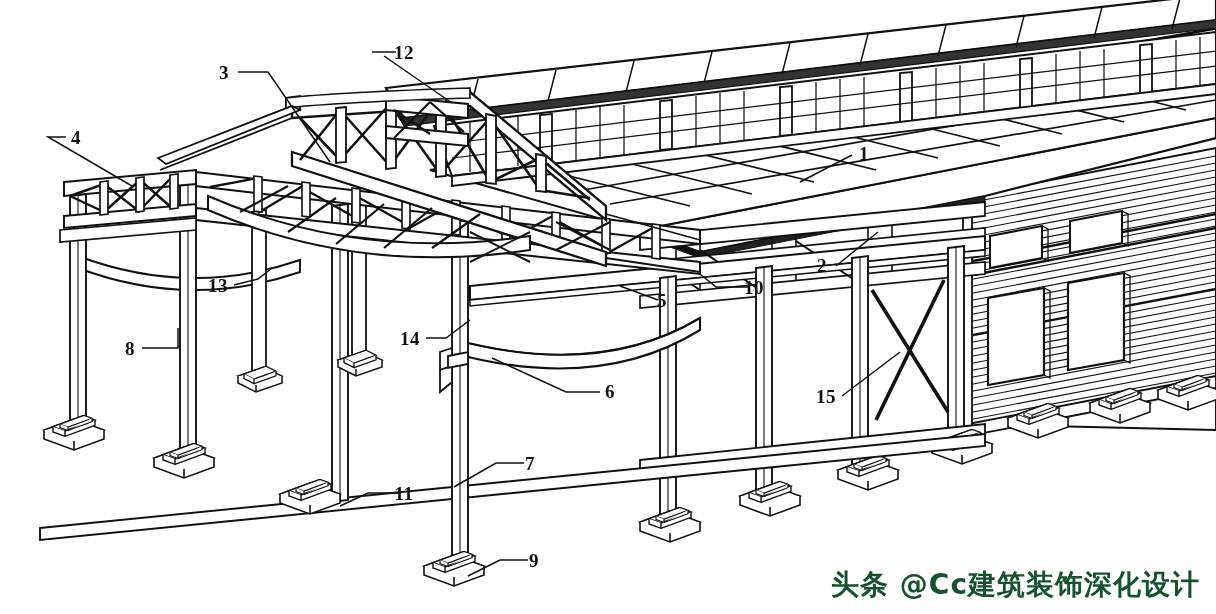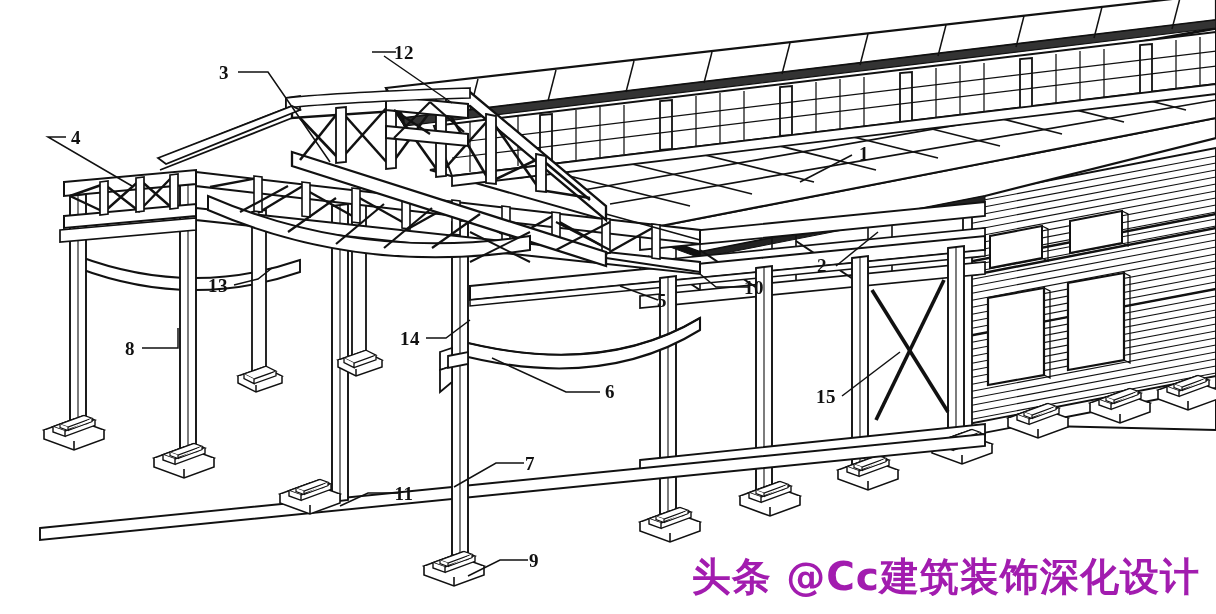--- a/index.html
+++ b/index.html
@@ -11,21 +11,21 @@
   #figure-root{position:absolute;inset:0;width:1216px;height:614px;}
   svg#drawing{position:absolute;left:0;top:0;width:1216px;height:614px;display:block;}
   .callout-text{
     font-family:"Liberation Serif","DejaVu Serif",serif;
     font-size:19px;font-weight:700;fill:#111111;
     letter-spacing:.5px;
   }
   .watermark{
     position:absolute;right:16px;bottom:10px;
     font-family:"DejaVu Sans","Liberation Sans",sans-serif;
-    font-size:39px;font-weight:700;color:#a21caf;
+    font-size:28px;font-weight:700;color:#14532d;
     letter-spacing:1px;white-space:nowrap;user-select:none;
   }
 </style>
 </head>
 <body>
 
 <div id="figure-root">
 
   <svg id="drawing" viewBox="0 0 1216 614">
     <defs>

